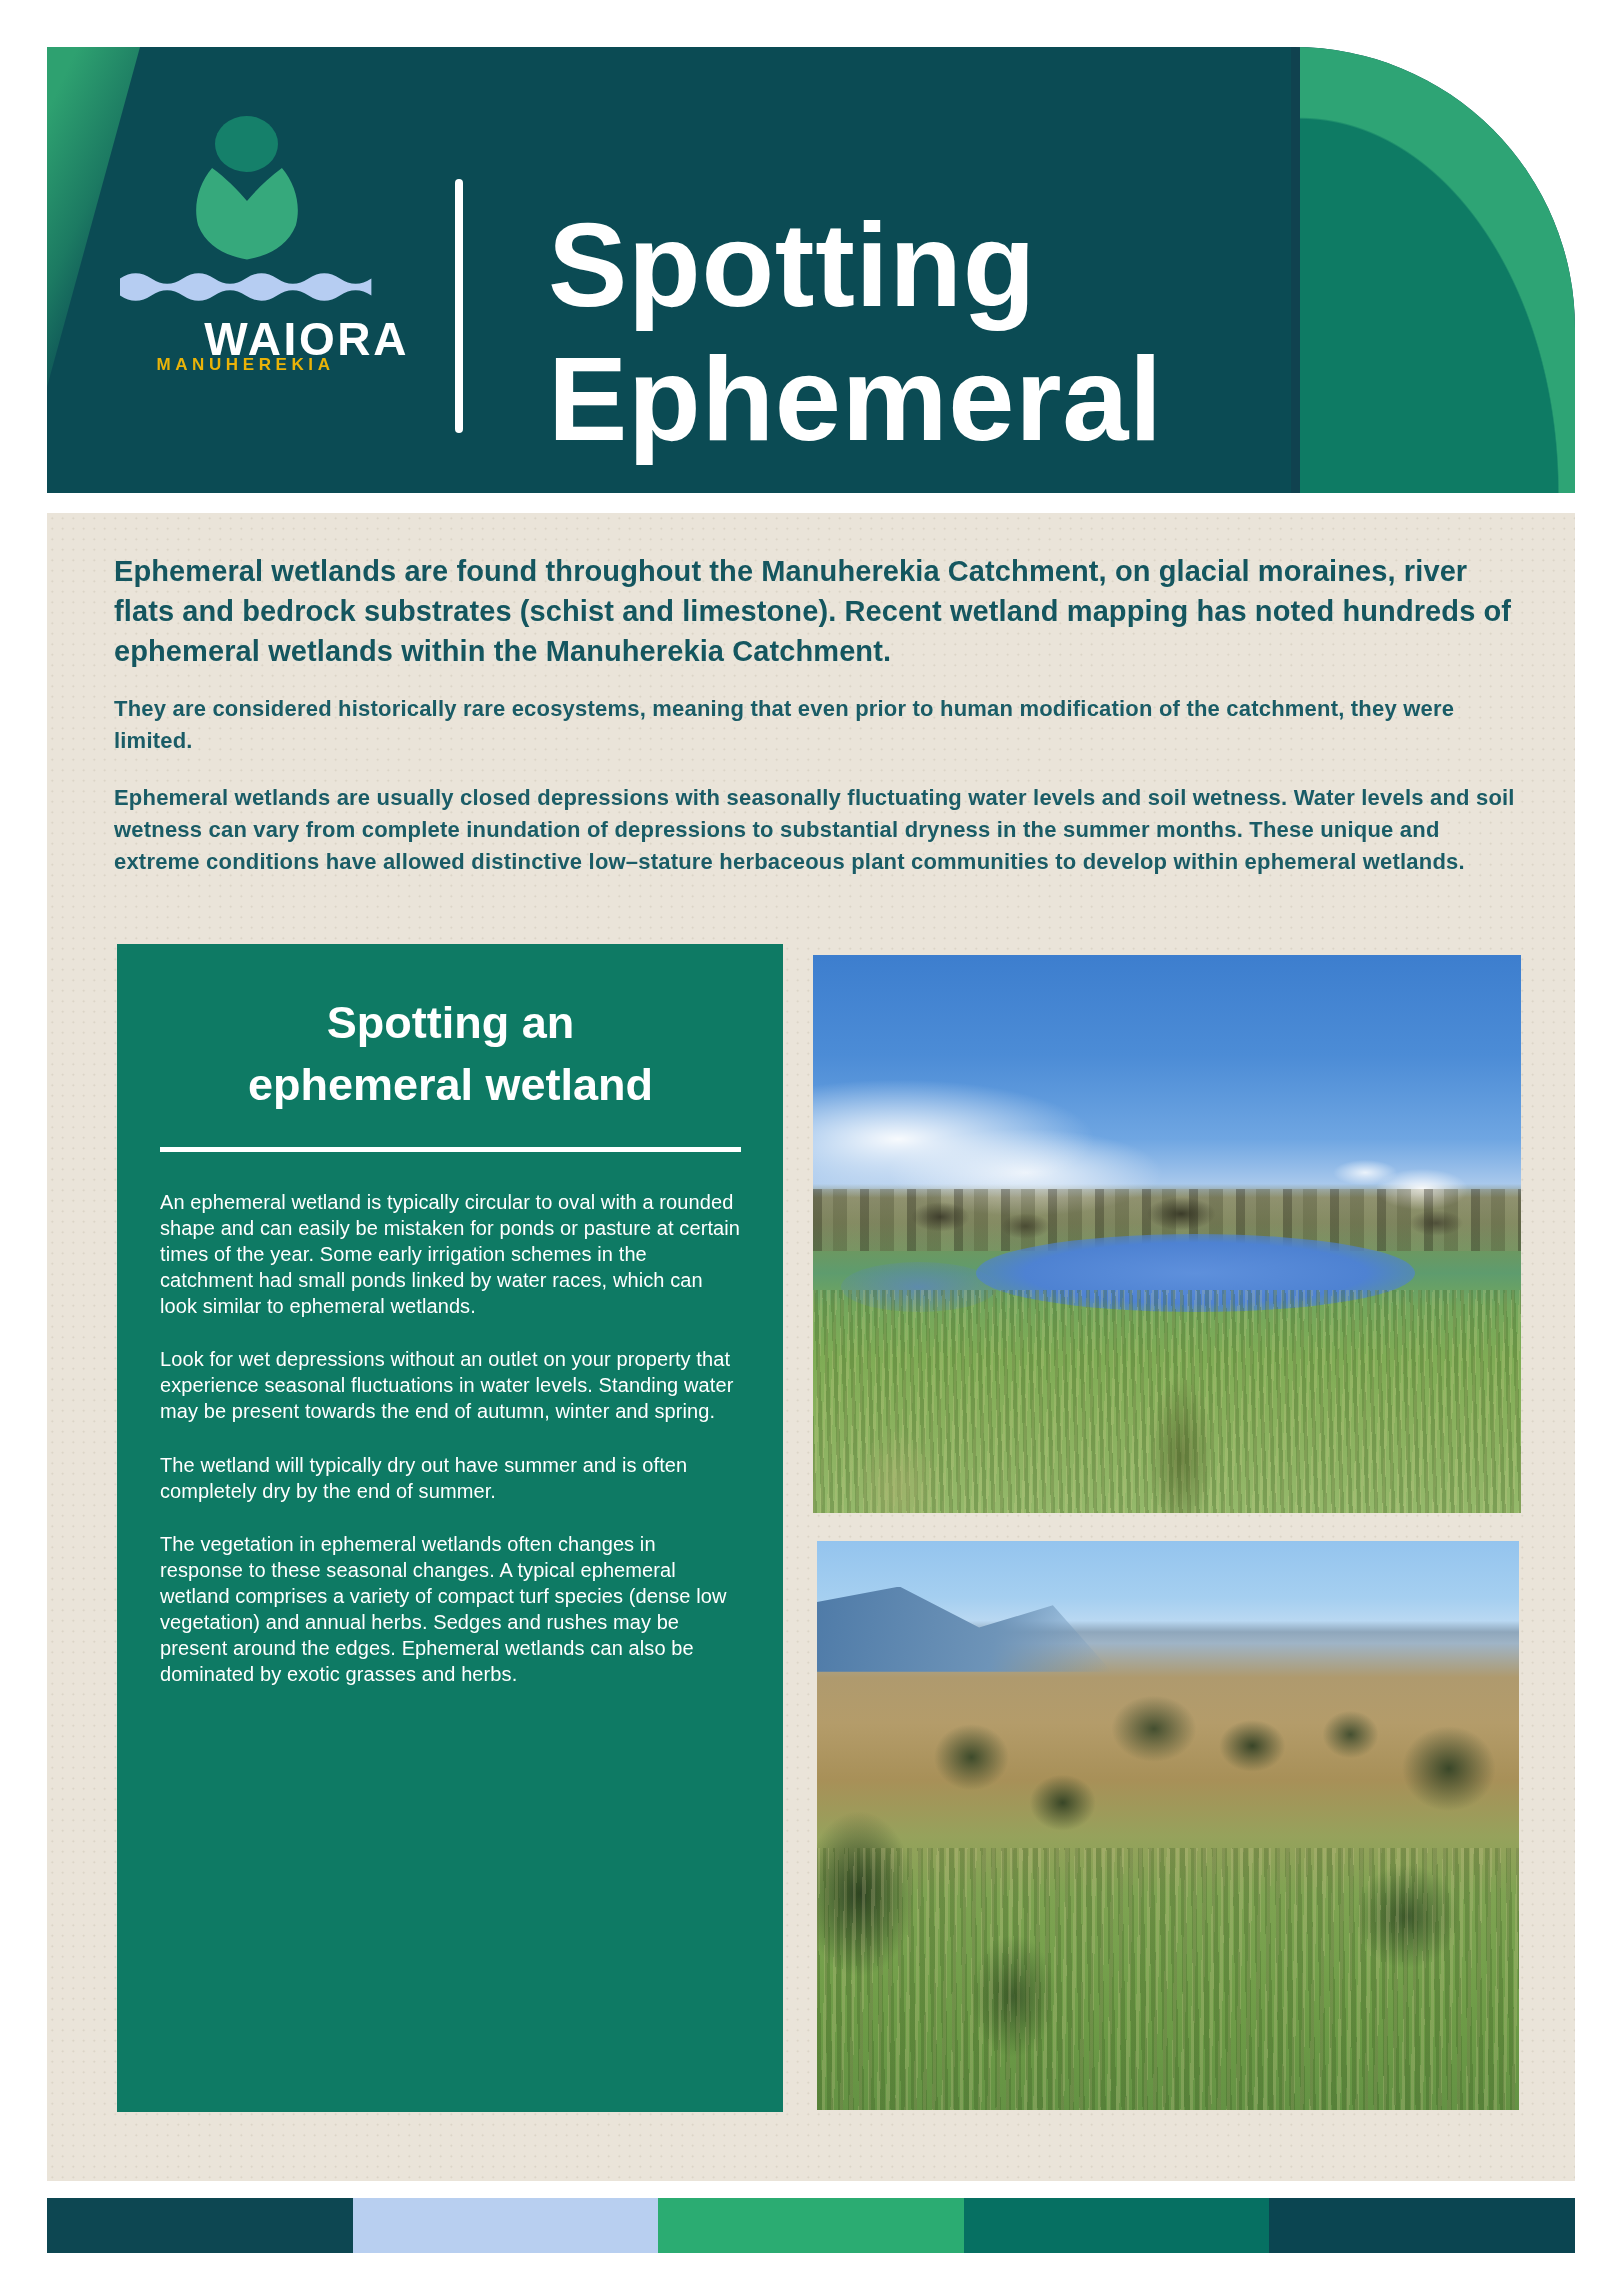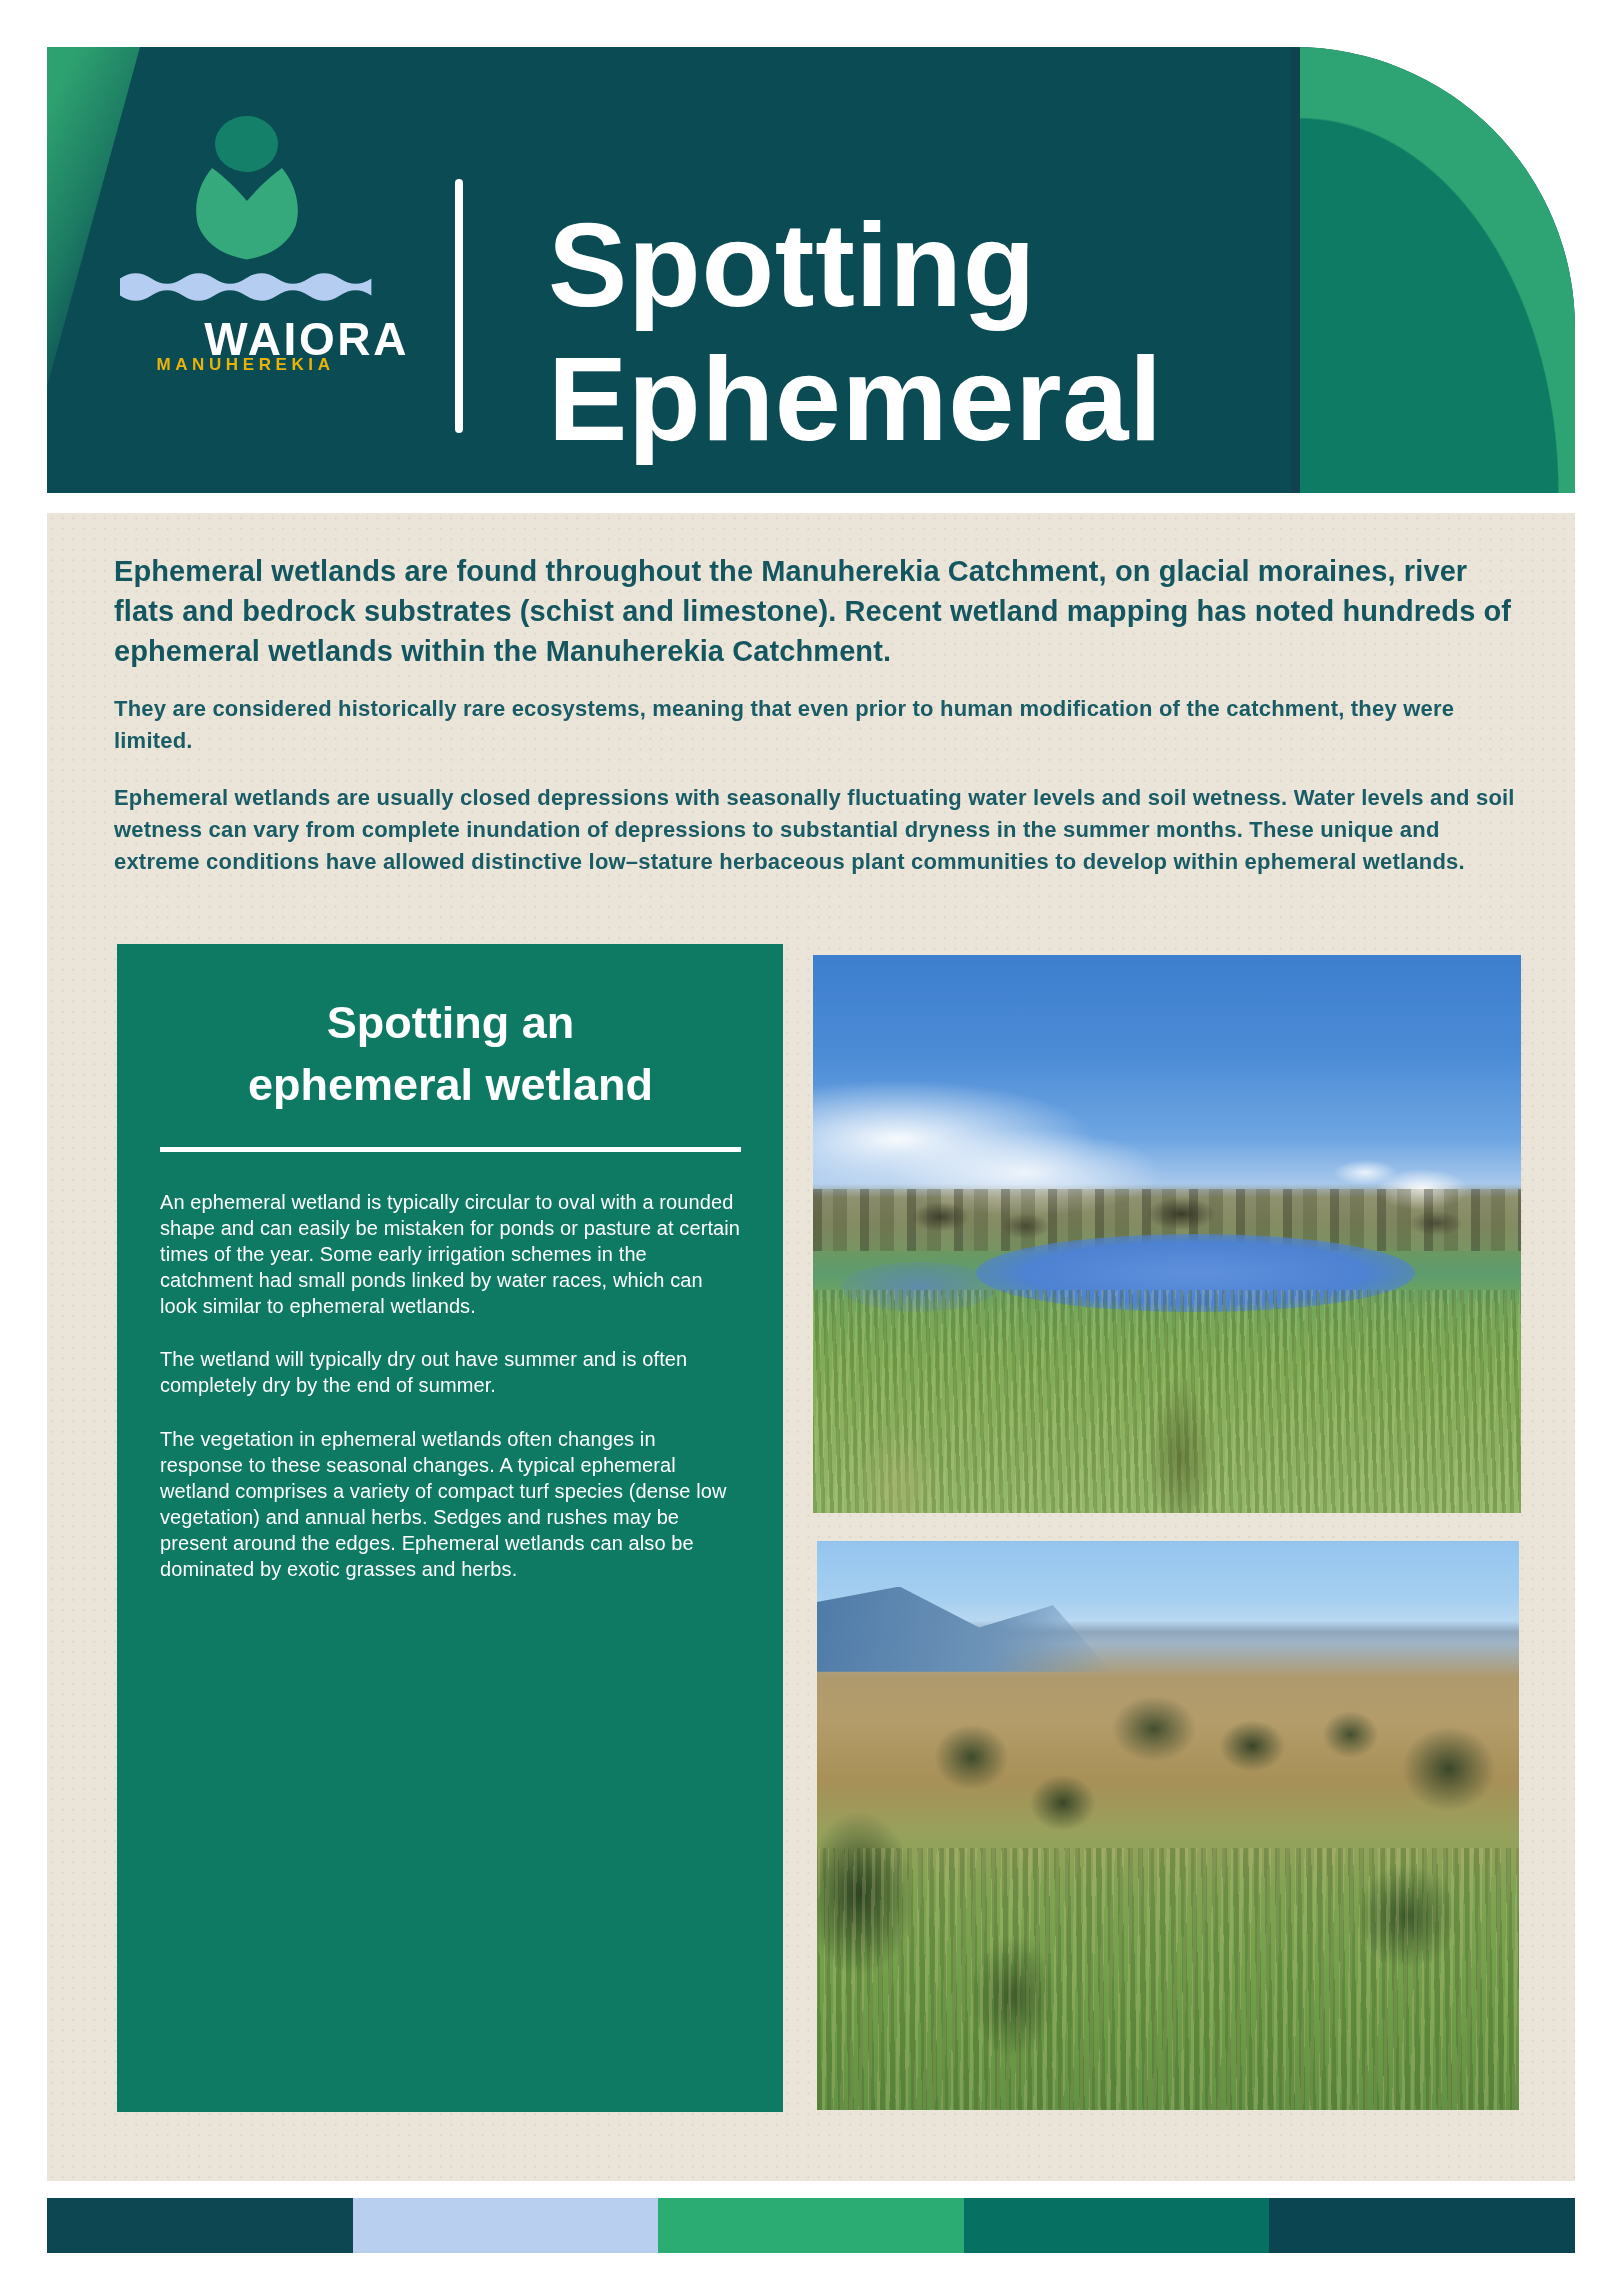--- a/index.html
+++ b/index.html
@@ -187,20 +187,21 @@
       <p class="intro-p">Ephemeral wetlands are usually closed depressions with seasonally fluctuating water levels and soil wetness. Water levels and soil wetness can vary from complete inundation of depressions to substantial dryness in the summer months. These unique and extreme conditions have allowed distinctive low–stature herbaceous plant communities to develop within ephemeral wetlands.</p>
     </div>
 
     <div class="panel" style="background-color: rgb(14, 122, 100);">
       <h2 class="panel-heading">
         <div>Spotting an</div>
         <div>ephemeral wetland</div>
       </h2>
       <div class="panel-rule"></div>
       <p class="panel-p">An ephemeral wetland is typically circular to oval with a rounded shape and can easily be mistaken for ponds or pasture at certain times of the year. Some early irrigation schemes in the catchment had small ponds linked by water races, which can look similar to ephemeral wetlands.</p>
+      <p class="panel-p">Look for wet depressions without an outlet on your property that experience seasonal fluctuations in water levels. Standing water may be present towards the end of autumn, winter and spring.</p>
       <p class="panel-p">The wetland will typically dry out have summer and is often completely dry by the end of summer.</p>
       <p class="panel-p">The vegetation in ephemeral wetlands often changes in response to these seasonal changes. A typical ephemeral wetland comprises a variety of compact turf species (dense low vegetation) and annual herbs. Sedges and rushes may be present around the edges. Ephemeral wetlands can also be dominated by exotic grasses and herbs.</p>
     </div>
 
     <div class="photo photo-1">
       <div class="p1-clouds"></div>
       <div class="p1-scrub"></div>
       <div class="p1-pond-left"></div>
       <div class="p1-pond"></div>
       <div class="p1-grass"></div>

